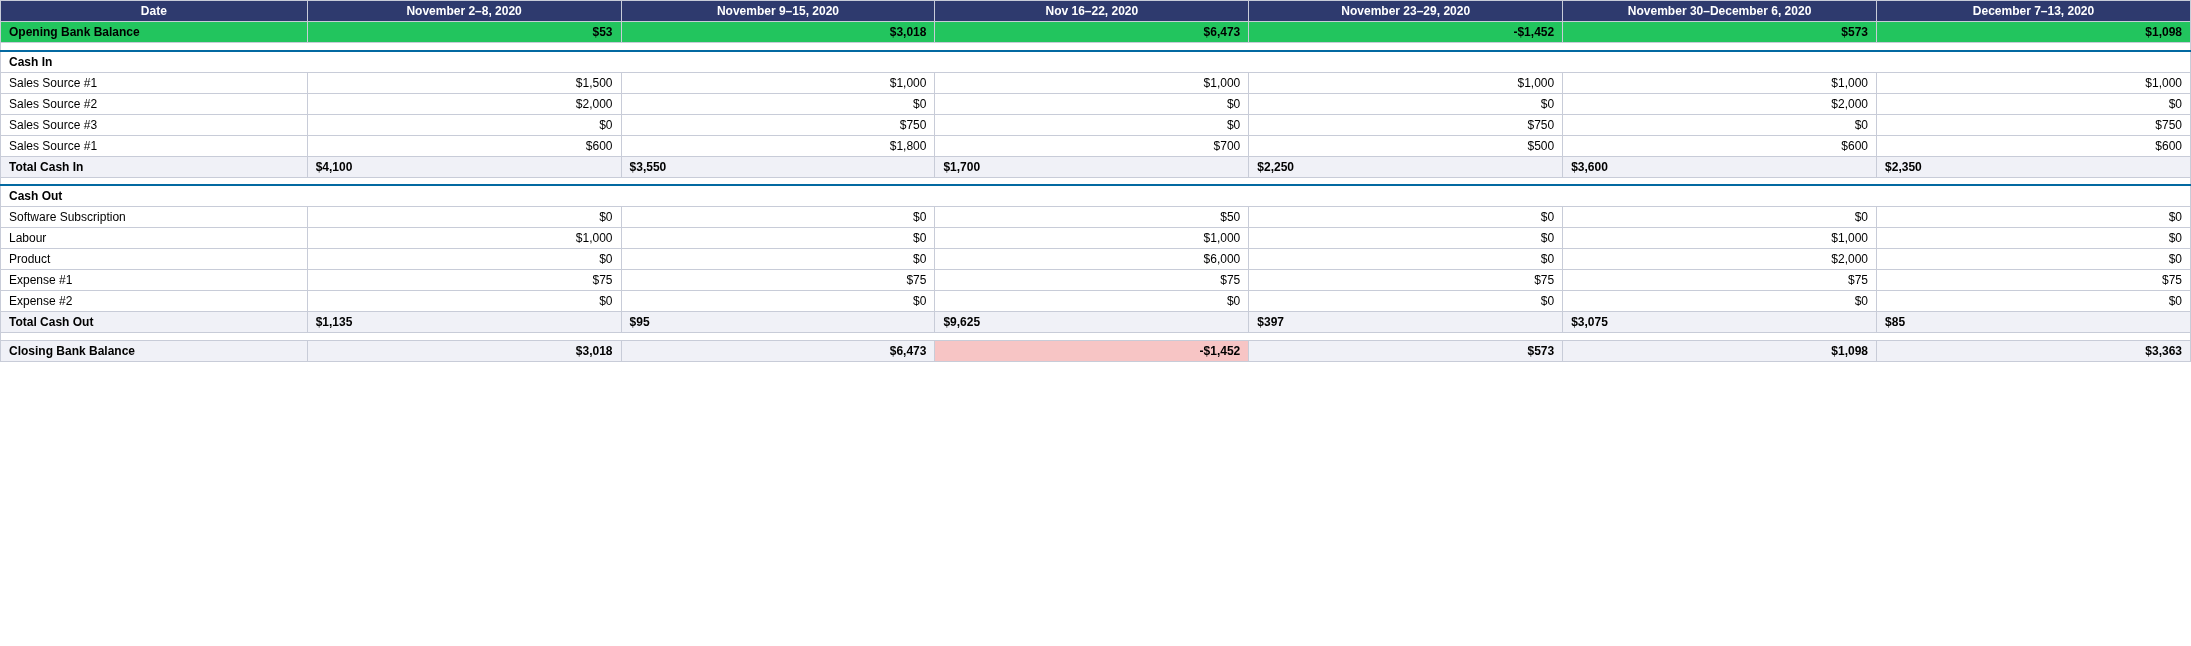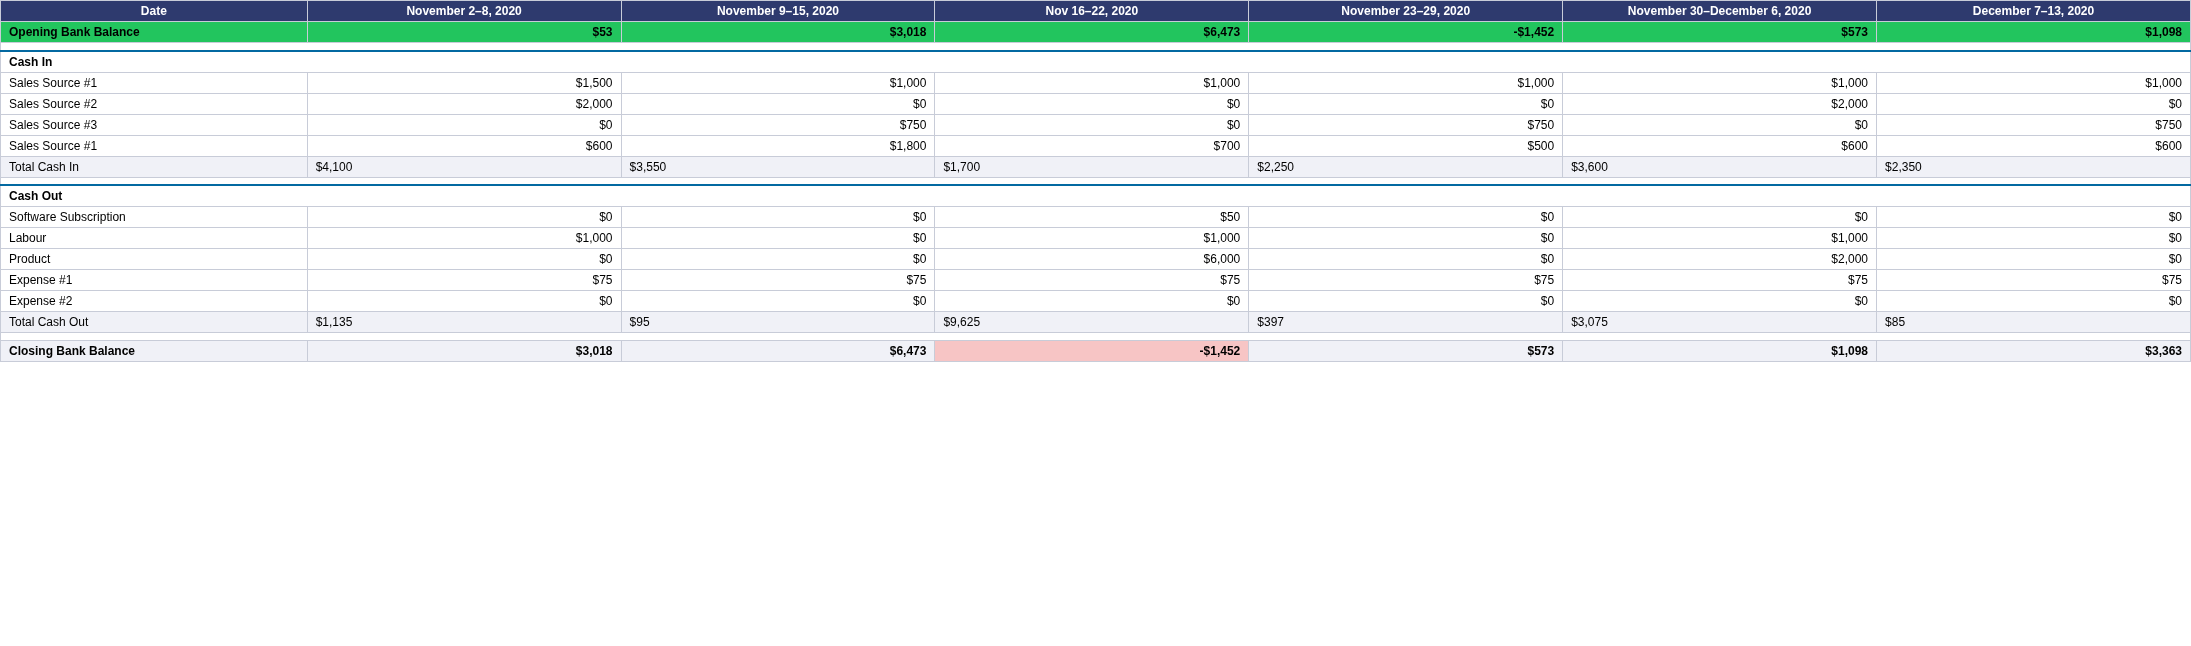--- a/index.html
+++ b/index.html
@@ -54,21 +54,21 @@
     
     .data-row td {
       background-color: #fff;
     }
     .data-row td:not(:first-child) {
       text-align: right;
     }
 
     
     .total-row td {
-      font-weight: normal;
+      font-weight: bold;
       background-color: #f0f1f7;
     }
     .total-row td:not(:first-child) {
       text-align: left;
     }
 
     
     .spacer-row td {
       height: 8px;
       background-color: #fff;

